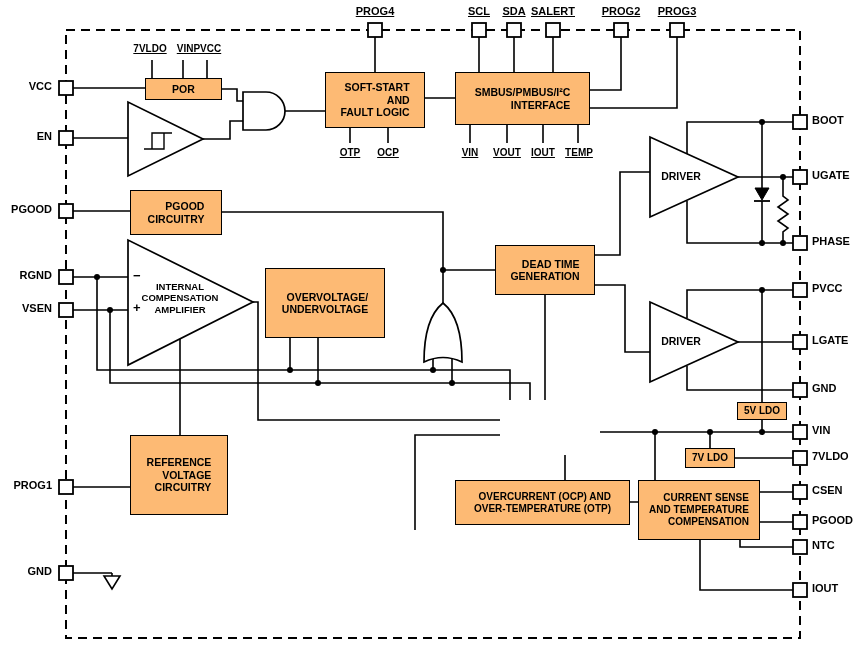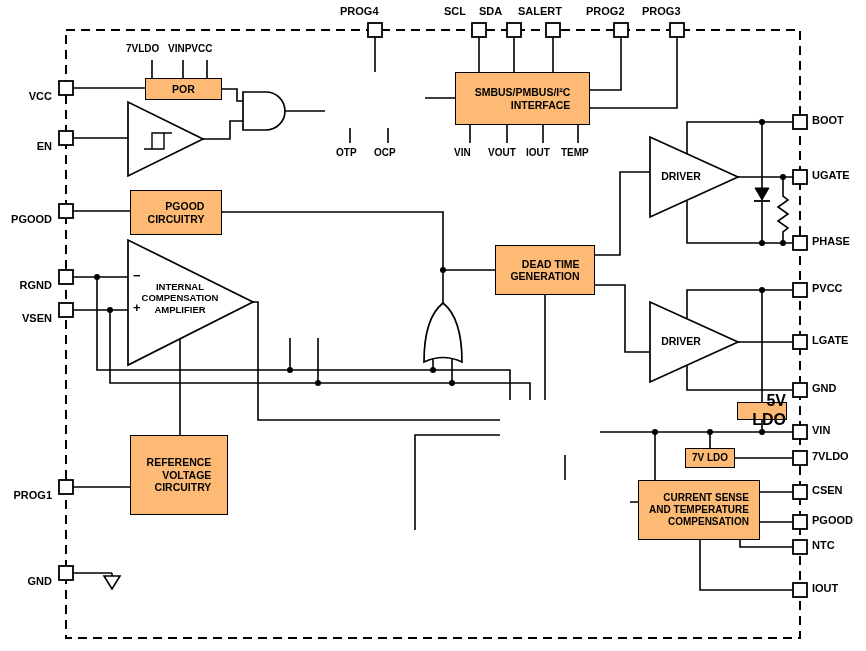--- a/index.html
+++ b/index.html
@@ -3,22 +3,22 @@
 <meta charset="utf-8">
 <style>
   html,body{margin:0;padding:0;background:#fff;}
   .canvas{position:relative;width:866px;height:651px;background:#fff;
           font-family:"Liberation Sans",sans-serif;color:#000;overflow:hidden;}
   svg{position:absolute;left:0;top:0;}
   .blk{position:absolute;border:1.7px solid #000;background:#fdba74;box-sizing:border-box;
        display:flex;align-items:center;justify-content:center;text-align:right;
        font-weight:bold;font-size:10.5px;line-height:1.18;white-space:pre-line;}
   .lbl{position:absolute;font-weight:bold;font-size:11px;line-height:1;}
-  .lbl.c{text-align:left;}
-  .lbl.r{text-align:right;margin-top:10px;}
+  .lbl.c{text-align:center;text-decoration:underline;}
+  .lbl.r{text-align:right;}
   .sub{font-size:10px;}
   .free{position:absolute;font-weight:bold;font-size:10.5px;text-align:center;
         white-space:pre-line;line-height:1.2;}
   .sign{position:absolute;font-weight:bold;font-size:13px;line-height:1;}
 </style>
 </head>
 <body>
 
 <div class="canvas">
 
@@ -111,33 +111,40 @@
       <rect x="793" y="425" width="14" height="14"></rect>
       <rect x="793" y="451" width="14" height="14"></rect>
       <rect x="793" y="485" width="14" height="14"></rect>
       <rect x="793" y="515" width="14" height="14"></rect>
       <rect x="793" y="540" width="14" height="14"></rect>
       <rect x="793" y="583" width="14" height="14"></rect>
     </g>
   </svg>
 
   <div class="blk" style="left:145px;top:78px;width:77px;height:22px">POR</div>
+  <div class="blk" style="left:325px;top:72px;width:100px;height:56px">SOFT-START
+AND
+FAULT LOGIC</div>
   <div class="blk" style="left:455px;top:72px;width:135px;height:53px">SMBUS/PMBUS/I²C
 INTERFACE</div>
   <div class="blk" style="left:130px;top:190px;width:92px;height:45px">PGOOD
 CIRCUITRY</div>
+  <div class="blk" style="left:265px;top:268px;width:120px;height:70px">OVERVOLTAGE/
+UNDERVOLTAGE</div>
   <div class="blk" style="left:495px;top:245px;width:100px;height:50px">DEAD TIME
 GENERATION</div>
   <div class="blk" style="left:130px;top:435px;width:98px;height:80px">REFERENCE
 VOLTAGE
 CIRCUITRY</div>
+  <div class="blk" style="left:455px;top:480px;width:175px;height:45px;font-size:10px">OVERCURRENT (OCP) AND
+OVER-TEMPERATURE (OTP)</div>
   <div class="blk" style="left:638px;top:480px;width:122px;height:60px;font-size:10px">CURRENT SENSE
 AND TEMPERATURE
 COMPENSATION</div>
-  <div class="blk" style="left:737px;top:402px;width:50px;height:18px;font-size:16px">5V LDO</div>
+  <div class="blk" style="left:737px;top:402px;width:50px;height:18px;font-size:10px">5V LDO</div>
   <div class="blk" style="left:685px;top:448px;width:50px;height:20px;font-size:10px">7V LDO</div>
 
   <div class="free" style="left:126px;top:281px;width:108px;font-size:9.5px">INTERNAL
 COMPENSATION
 AMPLIFIER</div>
   <div class="sign" style="left:133px;top:269px">−</div>
   <div class="sign" style="left:133px;top:301px">+</div>
   <div class="free" style="left:653px;top:170px;width:56px">DRIVER</div>
   <div class="free" style="left:653px;top:335px;width:56px">DRIVER</div>
 

